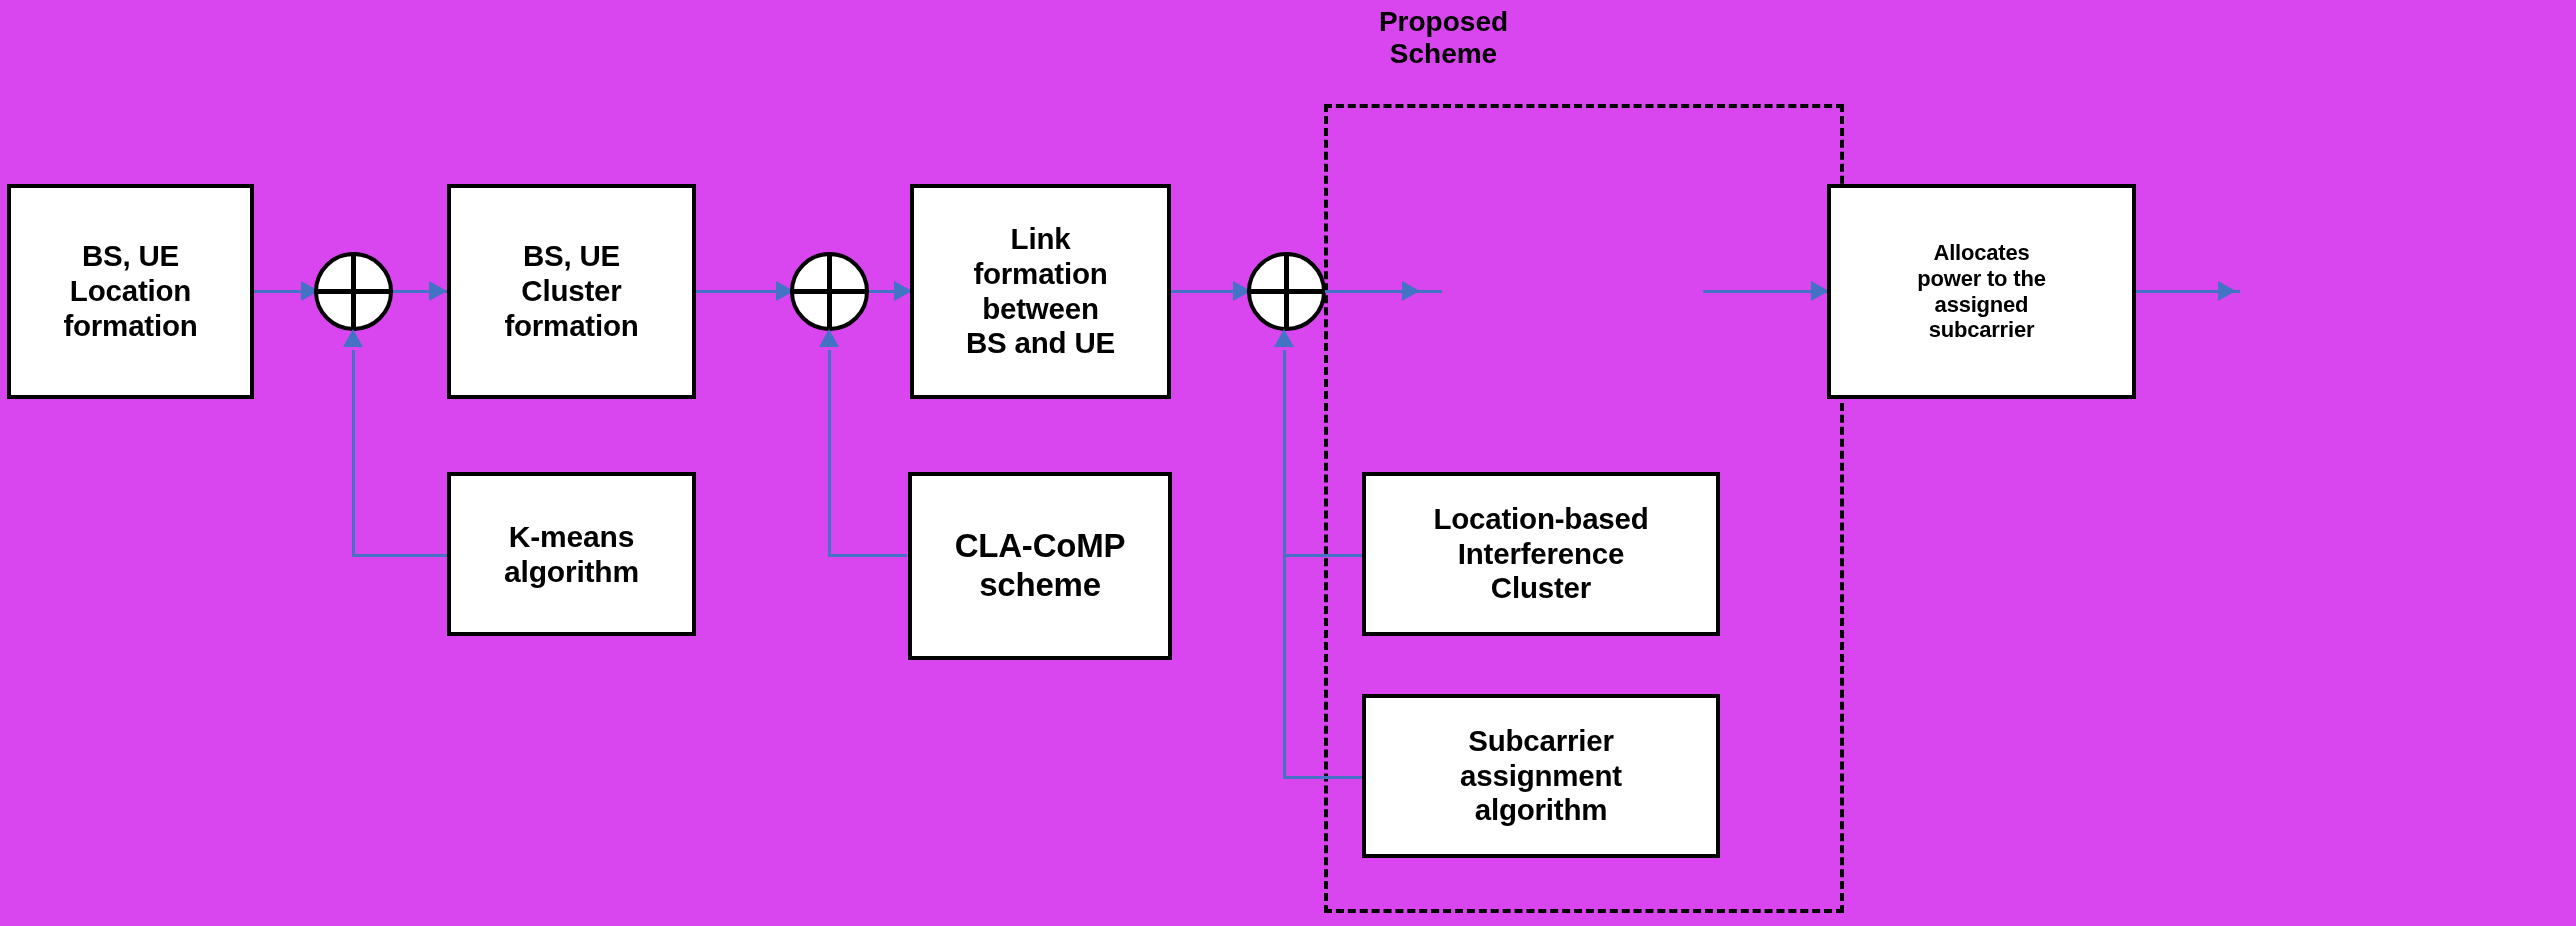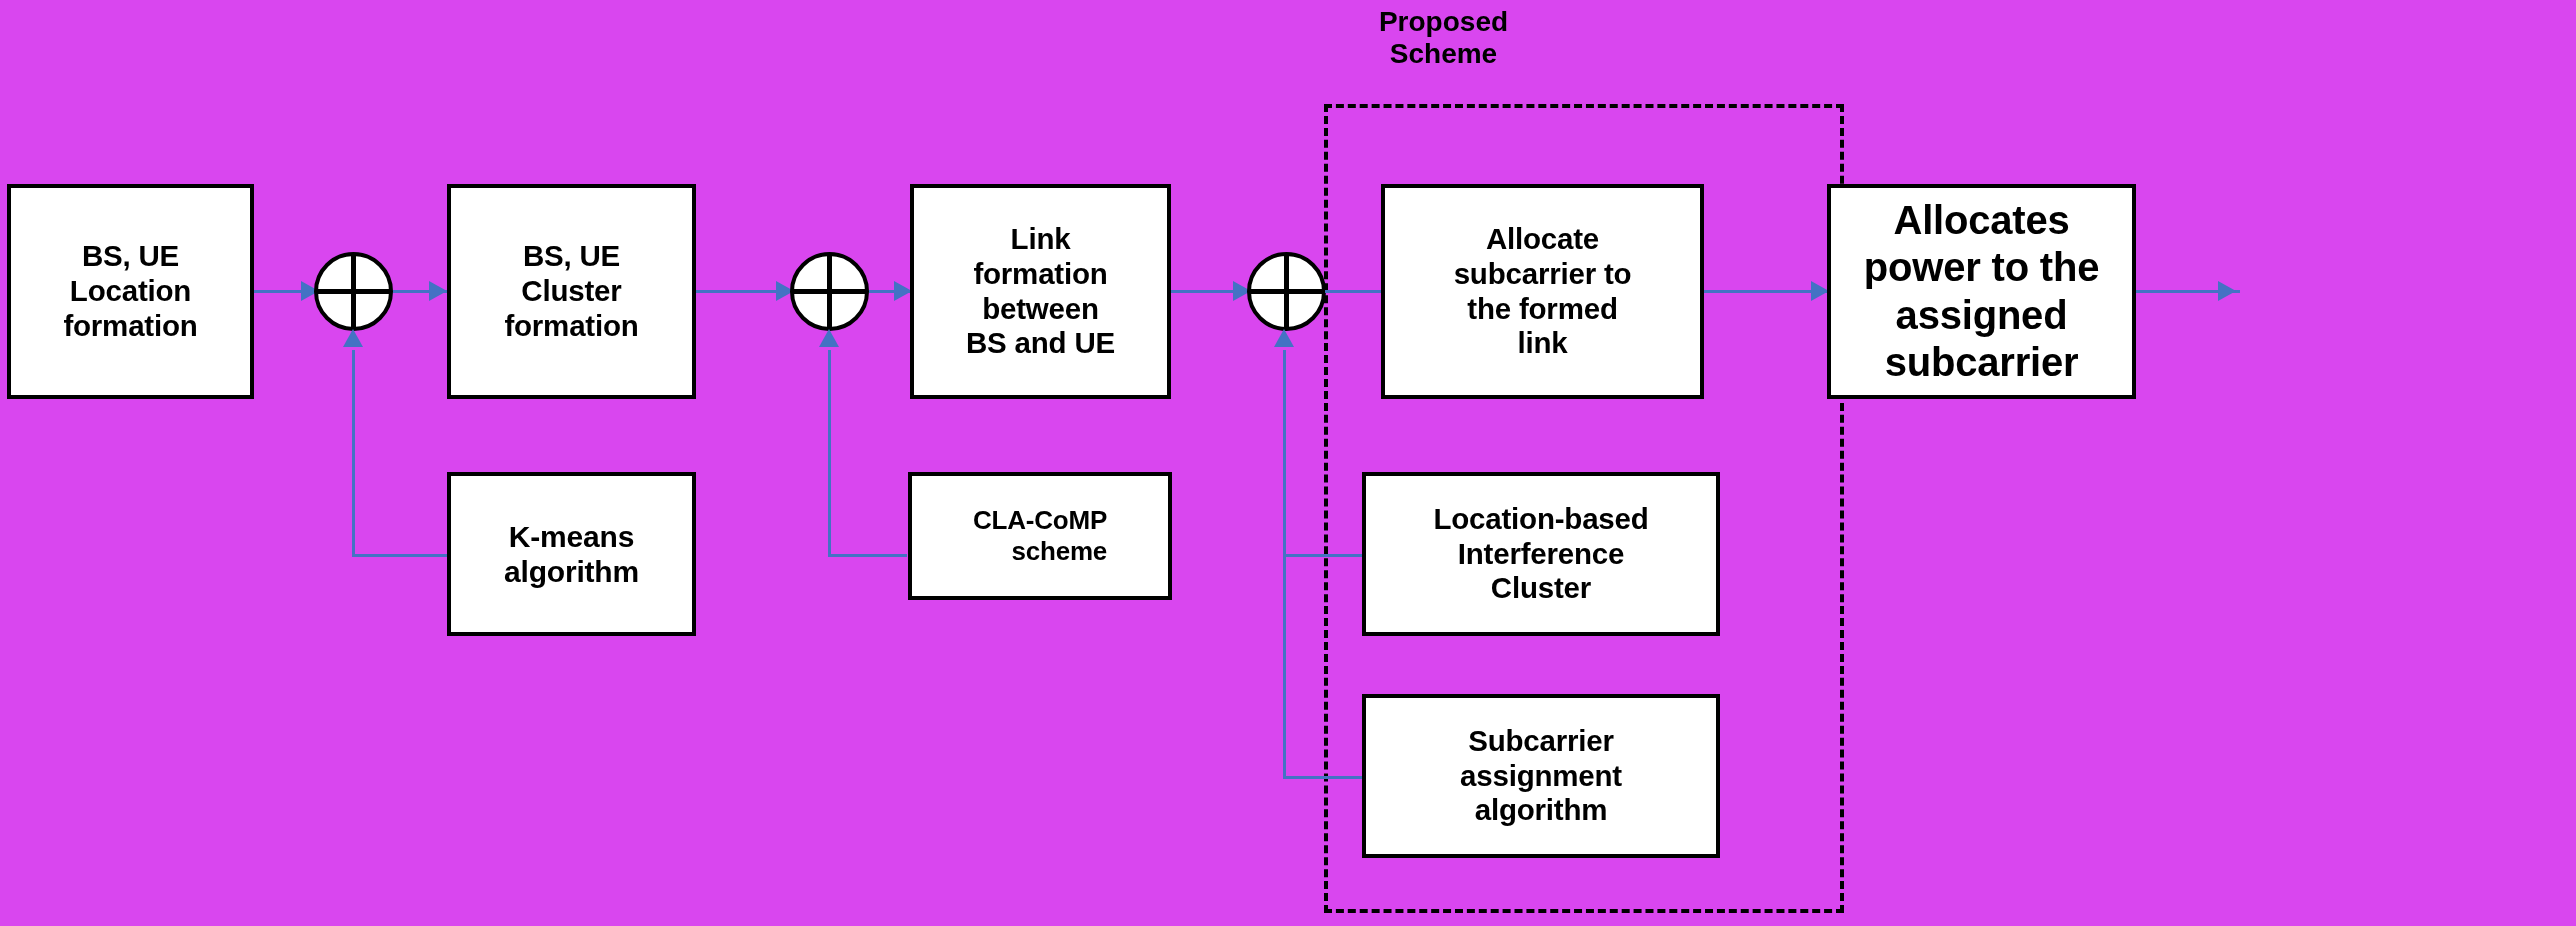--- a/index.html
+++ b/index.html
@@ -131,35 +131,31 @@
 
   <div class="box" style="left:447px;top:184px;width:249px;height:215px;font-size:29.5px;">BS, UE
 Cluster
 formation</div>
 
   <div class="box" style="left:910px;top:184px;width:261px;height:215px;font-size:29.5px;">Link
 formation
 between
 BS and UE</div>
 
-  <div class="box" style="left:1381px;top:184px;width:323px;height:215px;font-size:29.5px;">Allocate
-subcarrier to
-the formed
-link</div>
 
-  <div class="box" style="left:1827px;top:184px;width:309px;height:215px;font-size:40px;">Allocates
+  <div class="box" style="left:1827px;top:184px;width:309px;height:215px;font-size:22px;">Allocates
 power to the
 assigned
 subcarrier</div>
 
 
   <div class="box" style="left:447px;top:472px;width:249px;height:164px;font-size:30px;">K-means
 algorithm</div>
 
-  <div class="box" style="left:908px;top:472px;width:264px;height:128px;font-size:26px;text-align:right;">CLA-CoMP
+  <div class="box" style="left:908px;top:472px;width:264px;height:188px;font-size:33px;">CLA-CoMP
 scheme</div>
 
   <div class="box" style="left:1362px;top:472px;width:358px;height:164px;font-size:29.5px;">Location-based
 Interference
 Cluster</div>
 
   <div class="box" style="left:1362px;top:694px;width:358px;height:164px;font-size:29.5px;">Subcarrier
 assignment
 algorithm</div>
 

